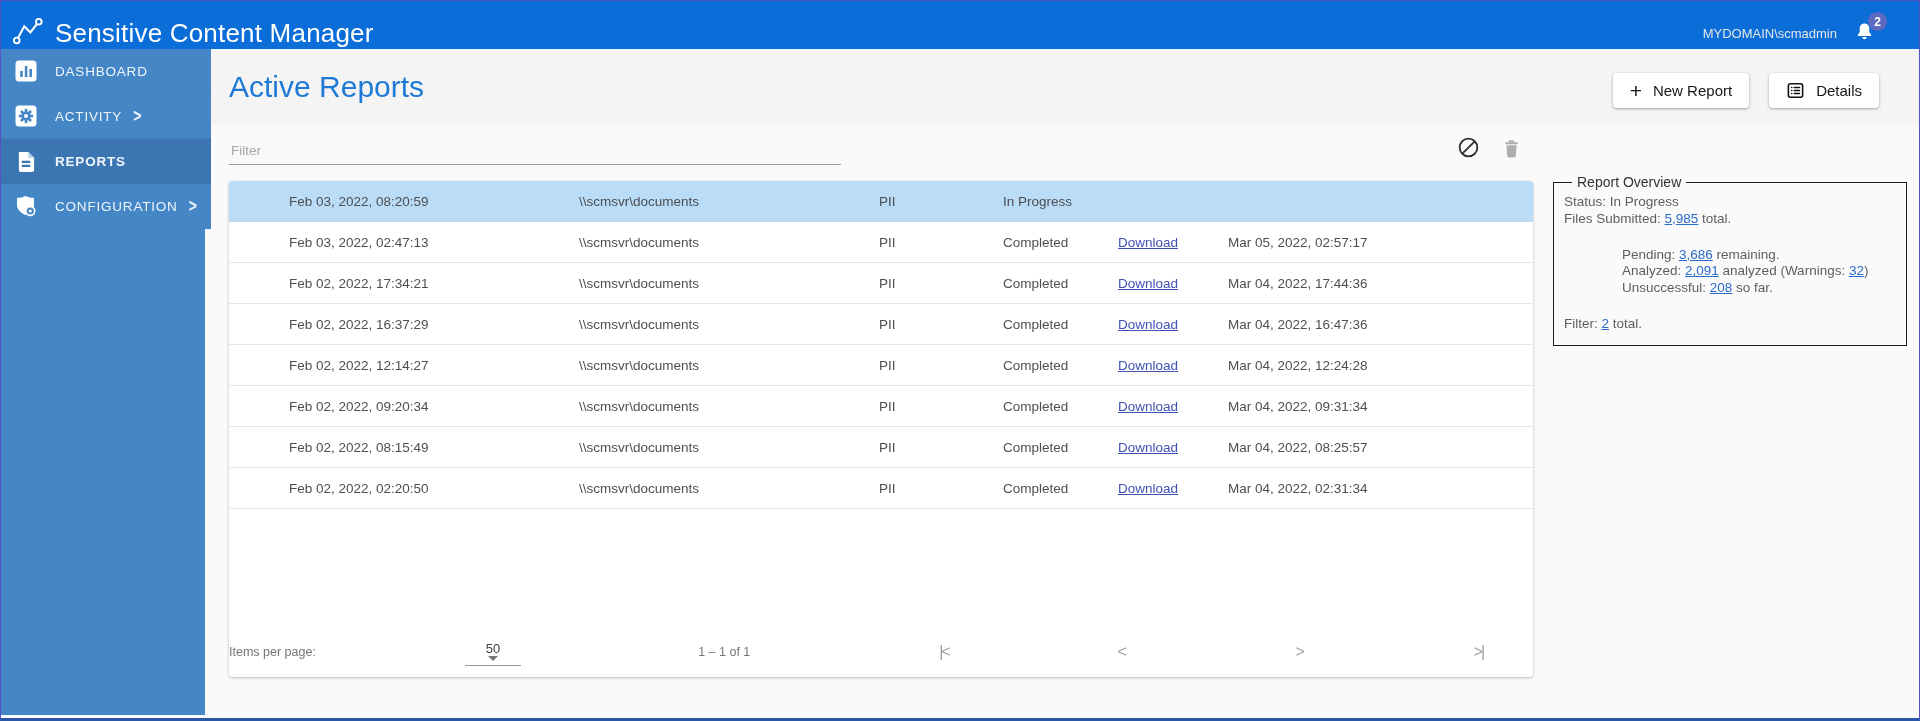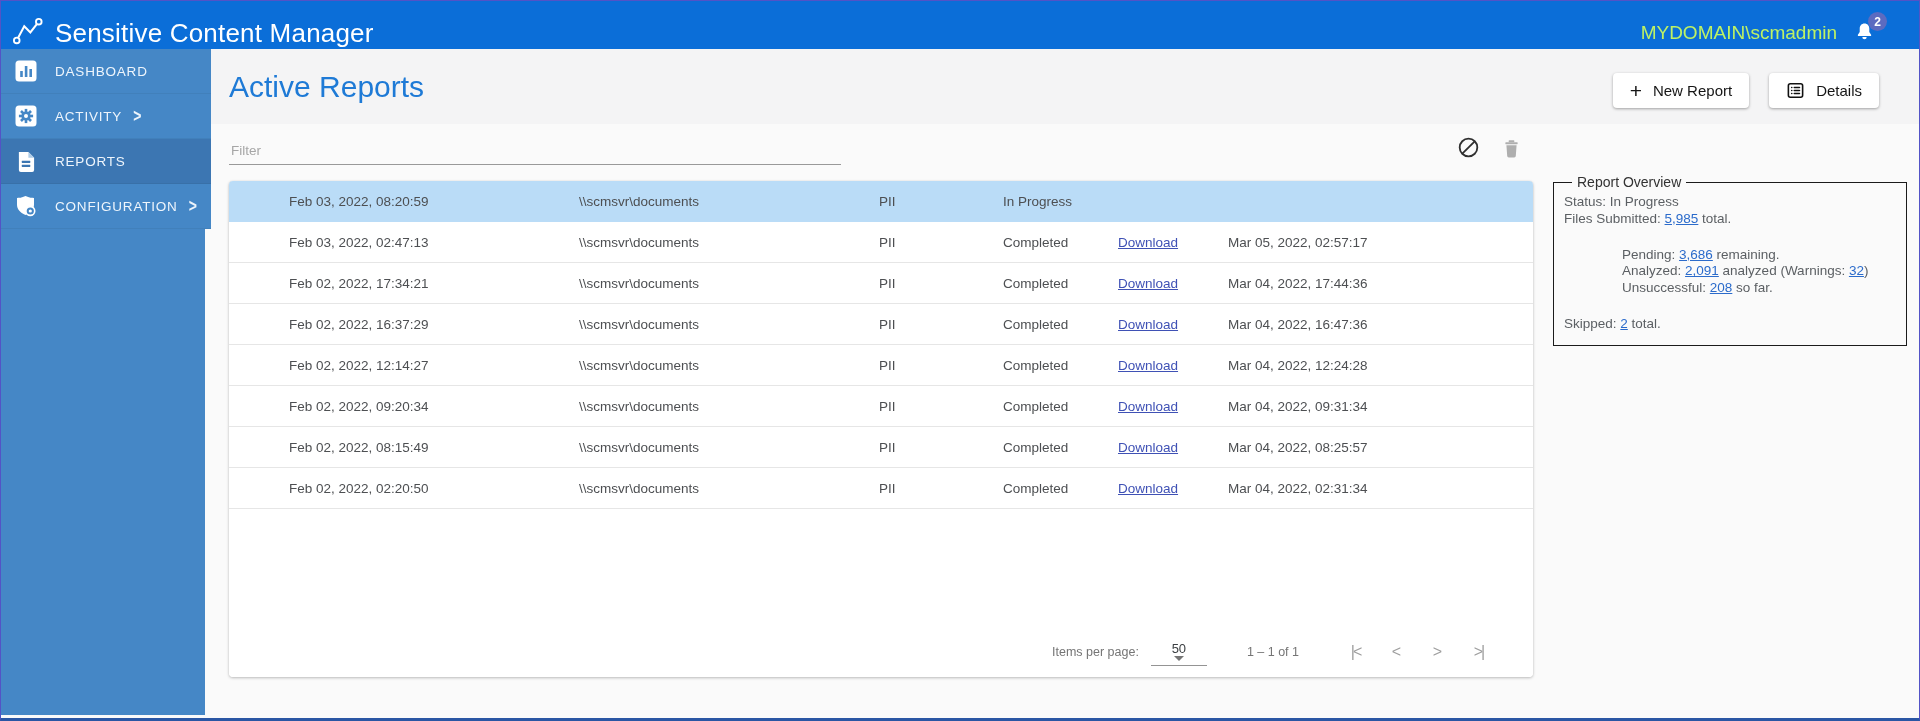--- a/index.html
+++ b/index.html
@@ -6,33 +6,33 @@
   html,body { width: 1920px; height: 721px; }
   body { font-family: "Liberation Sans", "DejaVu Sans", sans-serif; background: #fafafa; position: relative; overflow: hidden; }
 
   .window { position: absolute; inset: 0; border: 1px solid #5353c6; border-bottom: 3px solid #2a56a4; }
 
   
   .app-header { position: absolute; top: 0; left: 0; right: 0; height: 48px; background: #0b6ed8;
     display: flex; align-items: center; padding: 16px 42px 0 10px; color: #fff; }
   .app-title { font-size: 26px; font-weight: 300; margin-left: 10px; letter-spacing: .2px; white-space: nowrap; }
   .header-spacer { flex: 1; }
-  .user-name { font-size: 19px; color: #bef264; }
+  .user-name { font-size: 13px; color: #e5e5e5; }
   .bell-wrap { position: relative; margin-left: 16px; width: 24px; height: 24px; }
   .badge { position: absolute; top: -9px; right: -10px; width: 19px; height: 19px; border-radius: 50%;
     background: #5c6bc0; color: #fff; font-size: 12px; font-weight: bold;
     display: flex; align-items: center; justify-content: center; }
 
   
   .sidebar { position: absolute; left: 0; top: 48px; bottom: 3px; width: 204px; background: #4587c6; }
   .nav { position: absolute; left: 0; top: 48px; width: 210px; z-index: 5; }
   .nav-item { height: 45px; display: flex; align-items: center; padding-left: 13px;
     background: #4587c6; color: #eef5fc; font-size: 13.5px; letter-spacing: .8px; cursor: pointer;
     border-bottom: 1px solid rgba(0,0,0,0.05); }
-  .nav-item.selected { background: #3c76b2; }
+  .nav-item.selected { background: #3c76b2; font-weight: bold; }
   .nav-icon { width: 24px; height: 24px; display: flex; align-items: center; justify-content: center; margin-right: 17px; }
   .nav-chevron { margin-left: 11px; font-size: 14px; font-weight: bold; transform: scaleY(1.25); }
 
   
   .topband { position: absolute; left: 204px; top: 48px; right: 0; height: 75px; background: #f4f4f5; }
   .page-title { position: absolute; left: 24px; top: 50%; transform: translateY(-50%);
     font-size: 30px; font-weight: 300; color: #1e7ad6; }
   .top-actions { position: absolute; right: 40px; top: 24px; display: flex; gap: 20px; }
   .btn { display: inline-flex; align-items: center; gap: 11px; height: 35px; padding: 0 17px;
     background: #fff; border: none; border-radius: 4px; box-shadow: 0 1px 3px rgba(0,0,0,.35);
@@ -57,21 +57,21 @@
     padding-left: 60px; align-items: center; }
   .thead { height: 56px; border-bottom: 1px solid #e2e2e2; font-size: 14px; color: #333; }
   .th { display: flex; align-items: center; gap: 7px; }
   .sort-arrow { font-size: 14px; color: #444; }
   .trow { height: 41px; border-bottom: 1px solid #e6e6e6; font-size: 13.5px; color: #4d4f52; }
   .trow.highlight { background: #badcf7; border-bottom-color: #badcf7; }
   .dl-link { color: #3f51b5; text-decoration: underline; cursor: pointer; }
 
   
   .paginator { position: absolute; left: 0; right: 0; bottom: 0; height: 50px; background: #fff;
-    display: flex; align-items: center; justify-content: flex-end; padding-right: 34px;
+    display: flex; align-items: center; justify-content: space-between; padding-right: 34px;
     color: #757575; font-size: 12.5px; }
   .pp-label { margin-right: 12px; }
   .pp-size { width: 56px; border-bottom: 1px solid #949494; display: flex; align-items: center;
     justify-content: space-between; padding: 2px 3px 4px 3px; color: #3c4043; font-size: 13px;
     margin-right: 40px; cursor: pointer; flex-direction: column; }
   .pp-caret { width: 0; height: 0; border-left: 5px solid transparent; border-right: 5px solid transparent;
     border-top: 5px solid #757575; }
   .pp-range { margin-right: 36px; }
   .pp-btn { width: 41px; text-align: center; font-size: 16px; color: #9e9e9e; cursor: pointer;
     background: none; border: none; font-family: inherit; }
@@ -300,18 +300,18 @@
     <fieldset class="overview">
       <legend>Report Overview</legend>
       <div id="ov-lines">
           <div class="ov-line"><span>Status: In Progress</span></div>
           <div class="ov-line"><span>Files Submitted: </span><a class="ov-link">5,985</a><span> total.</span></div>
           <div class="ov-spacer"></div>
           <div class="ov-line indent"><span>Pending: </span><a class="ov-link">3,686</a><span> remaining.</span></div>
           <div class="ov-line indent"><span>Analyzed: </span><a class="ov-link">2,091</a><span> analyzed (Warnings: </span><a class="ov-link">32</a><span>)</span></div>
           <div class="ov-line indent"><span>Unsuccessful: </span><a class="ov-link">208</a><span> so far.</span></div>
           <div class="ov-spacer"></div>
-          <div class="ov-line"><span>Skipped: </span><a class="ov-link">2</a><span> total.</span></div>
+          <div class="ov-line"><span>Filter: </span><a class="ov-link">2</a><span> total.</span></div>
         </div>
     </fieldset>
 
   </div>
 </div>
 
 </body></html>

